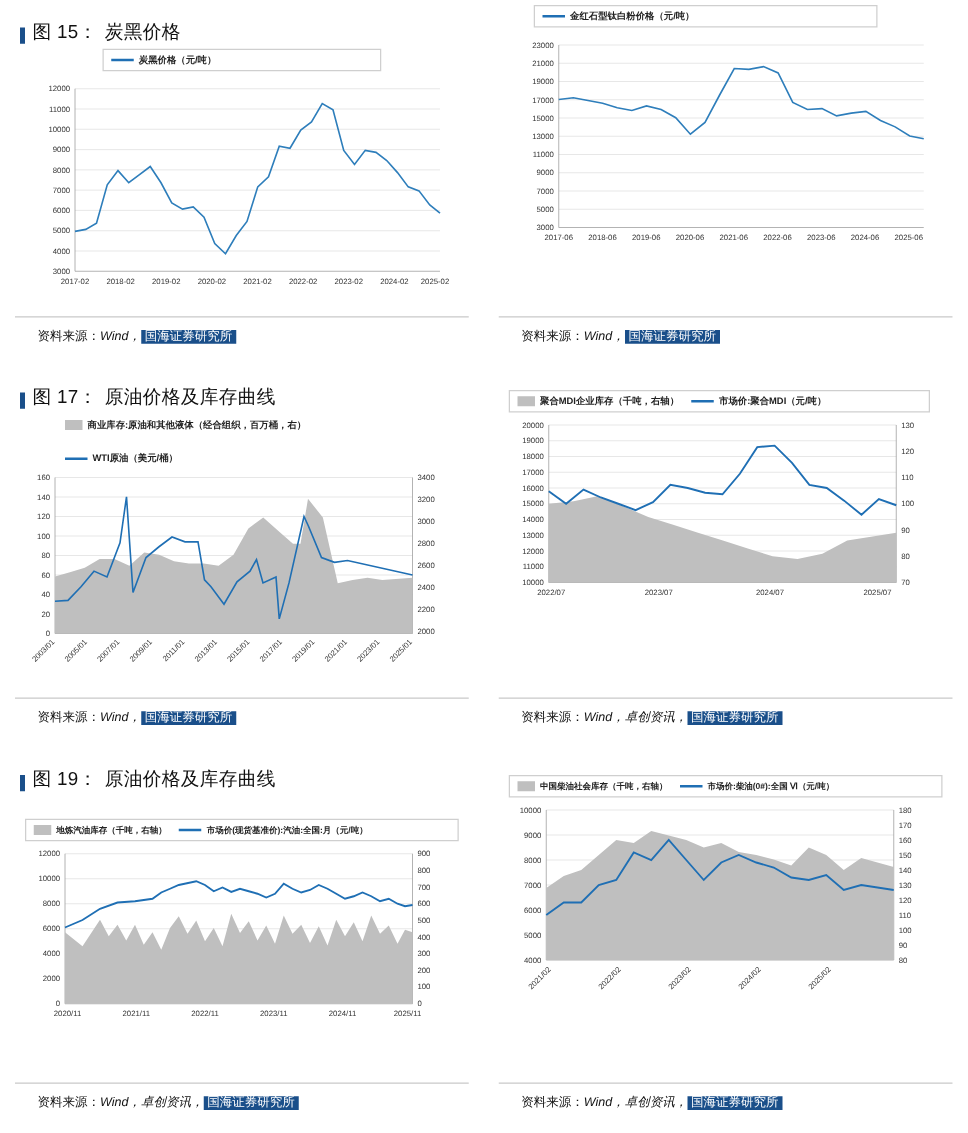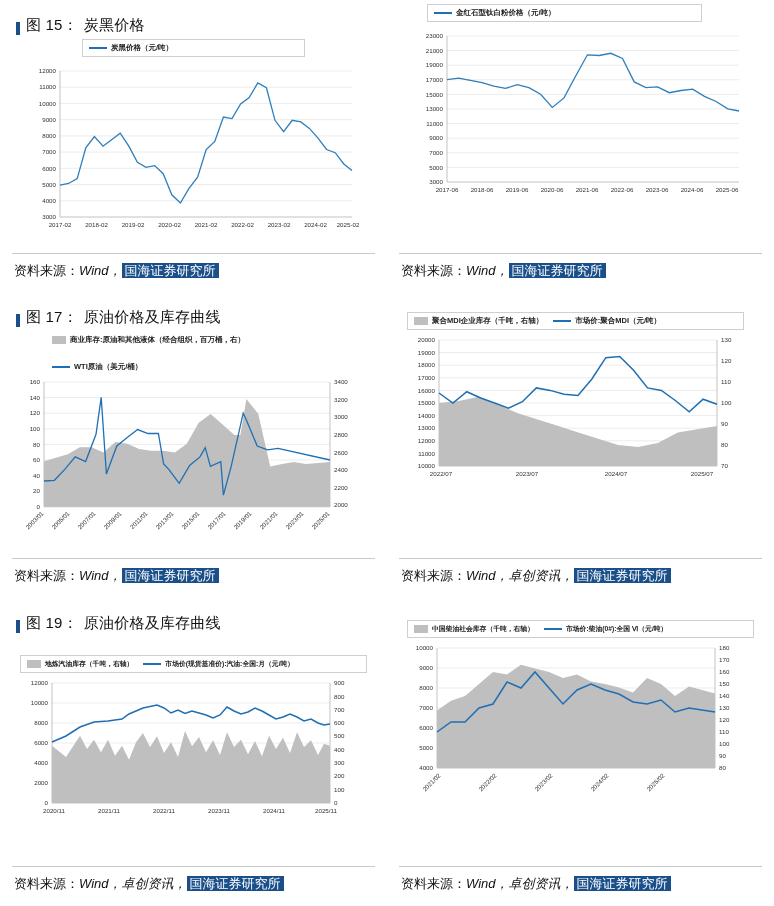--- a/index.html
+++ b/index.html
@@ -72,22 +72,22 @@
   .tick-label-rot { font-size: 6.2px; fill: #333; font-family: "Liberation Sans", sans-serif; }
   .gridline { stroke: #d9d9d9; stroke-width: 0.5; }
   .axisline { stroke: #9a9a9a; stroke-width: 0.6; }
   .srcline {
     position: absolute;
     left: 12px; right: 12px;
     border-top: 1px solid #c9c9c9;
   }
   .source {
     position: absolute;
-    left: 14px;
-    font-size: 13px;
+    left: 30px;
+    font-size: 10px;
     color: #111;
   }
   .source .em { font-style: italic; }
   .source .hl {
     background: #1a4f8a;
     color: #fff;
     padding: 0 3px;
     font-style: normal;
   }
 </style>

